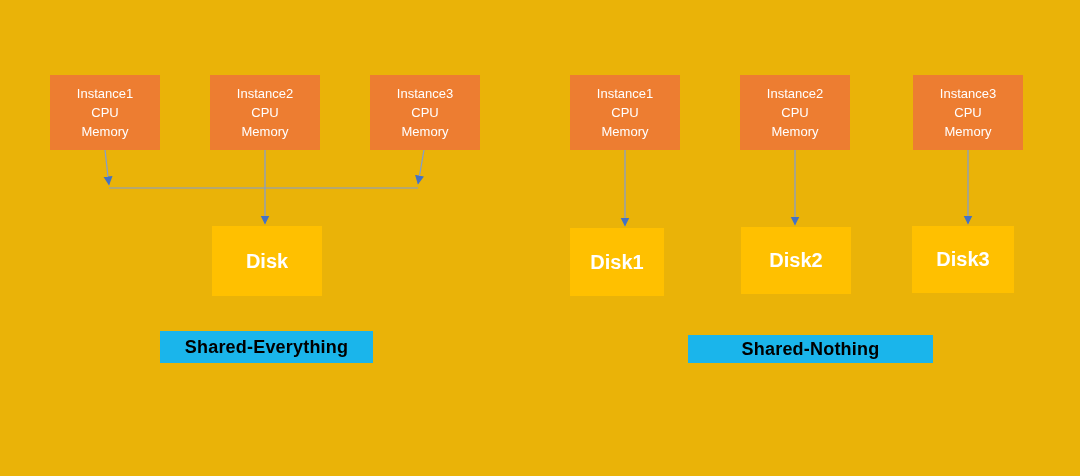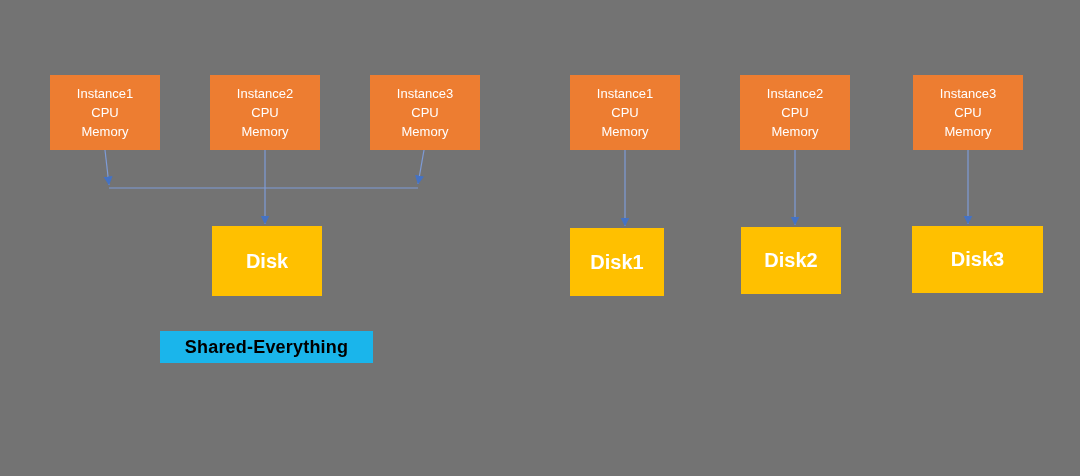--- a/index.html
+++ b/index.html
@@ -3,21 +3,21 @@
 <meta charset="utf-8">
 <style>
   * { margin: 0; padding: 0; box-sizing: border-box; }
   html, body { background: #ffffff; }
   body { font-family: "Liberation Sans", sans-serif; }
 
   .canvas {
     position: relative;
     width: 1080px;
     height: 476px;
-    background: #737373;
+    background: #eab308;
     overflow: hidden;
   }
 
   .instance-box {
     position: absolute;
     width: 110px;
     height: 75px;
     background: var(--instance_fill, #ED7D31);
     color: var(--box_text, #ffffff);
     display: flex;
@@ -72,22 +72,22 @@
   .l-inst2 { left: 210px; top: 75px; }
   .l-inst3 { left: 370px; top: 75px; }
   .l-disk  { left: 212px; top: 226px; width: 110px; height: 70px; }
   .l-cap   { left: 160px; top: 331px; width: 213px; height: 32px; }
 
   
   .r-inst1 { left: 570px; top: 75px; }
   .r-inst2 { left: 740px; top: 75px; }
   .r-inst3 { left: 913px; top: 75px; }
   .r-disk1 { left: 570px; top: 228px; width: 94px; height: 68px; }
-  .r-disk2 { left: 741px; top: 227px; width: 100px; height: 67px; }
-  .r-disk3 { left: 912px; top: 226px; width: 131px; height: 67px; }
+  .r-disk2 { left: 741px; top: 227px; width: 110px; height: 67px; }
+  .r-disk3 { left: 912px; top: 226px; width: 102px; height: 67px; }
   .r-cap   { left: 688px; top: 335px; width: 245px; height: 28px; }
 </style>
 </head>
 <body>
 
 <div class="canvas">
 
   <svg class="connectors" viewBox="0 0 1080 476" xmlns="http://www.w3.org/2000/svg">
     <defs>
       <marker id="ah" markerUnits="userSpaceOnUse" markerWidth="10" markerHeight="10" refX="8.5" refY="4.5" orient="auto">
@@ -122,14 +122,15 @@
 Memory</div>
   <div class="instance-box r-inst2">Instance2
 CPU
 Memory</div>
   <div class="instance-box r-inst3">Instance3
 CPU
 Memory</div>
   <div class="disk-box r-disk1">Disk1</div>
   <div class="disk-box r-disk2">Disk2</div>
   <div class="disk-box r-disk3">Disk3</div>
+  <div class="caption r-cap">Shared-Nothing</div>
 
 </div>
 
 </body></html>

